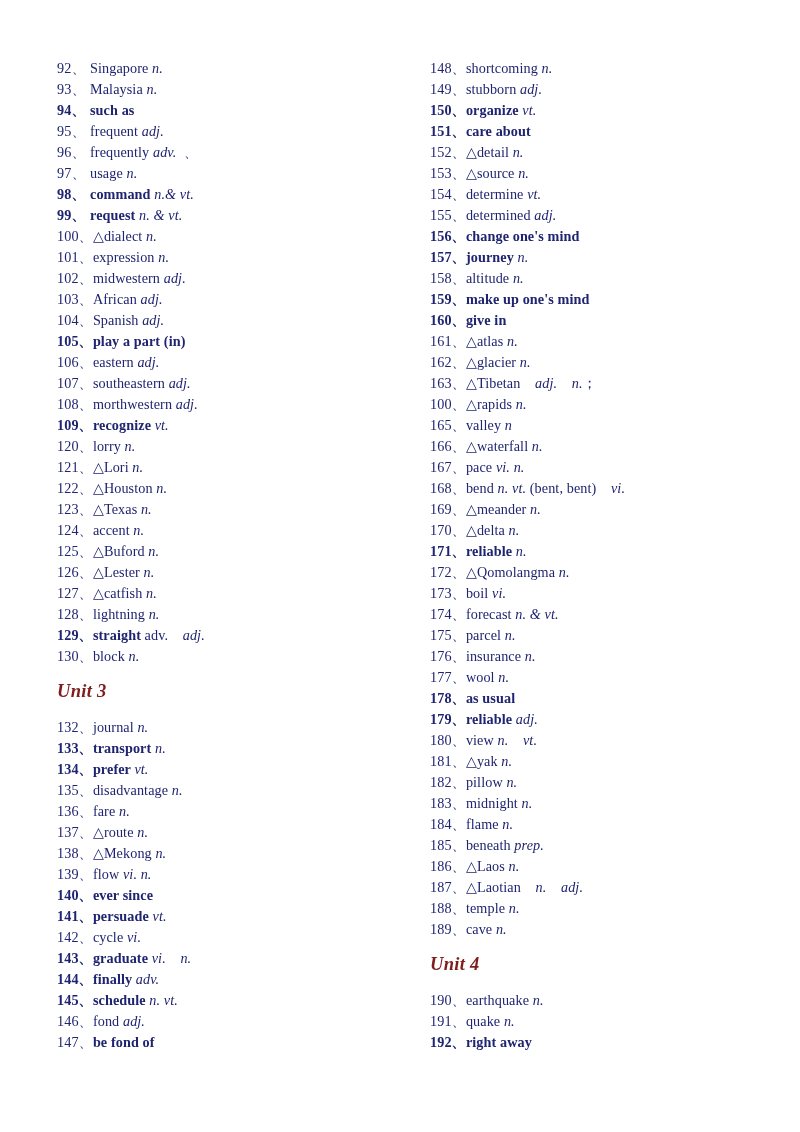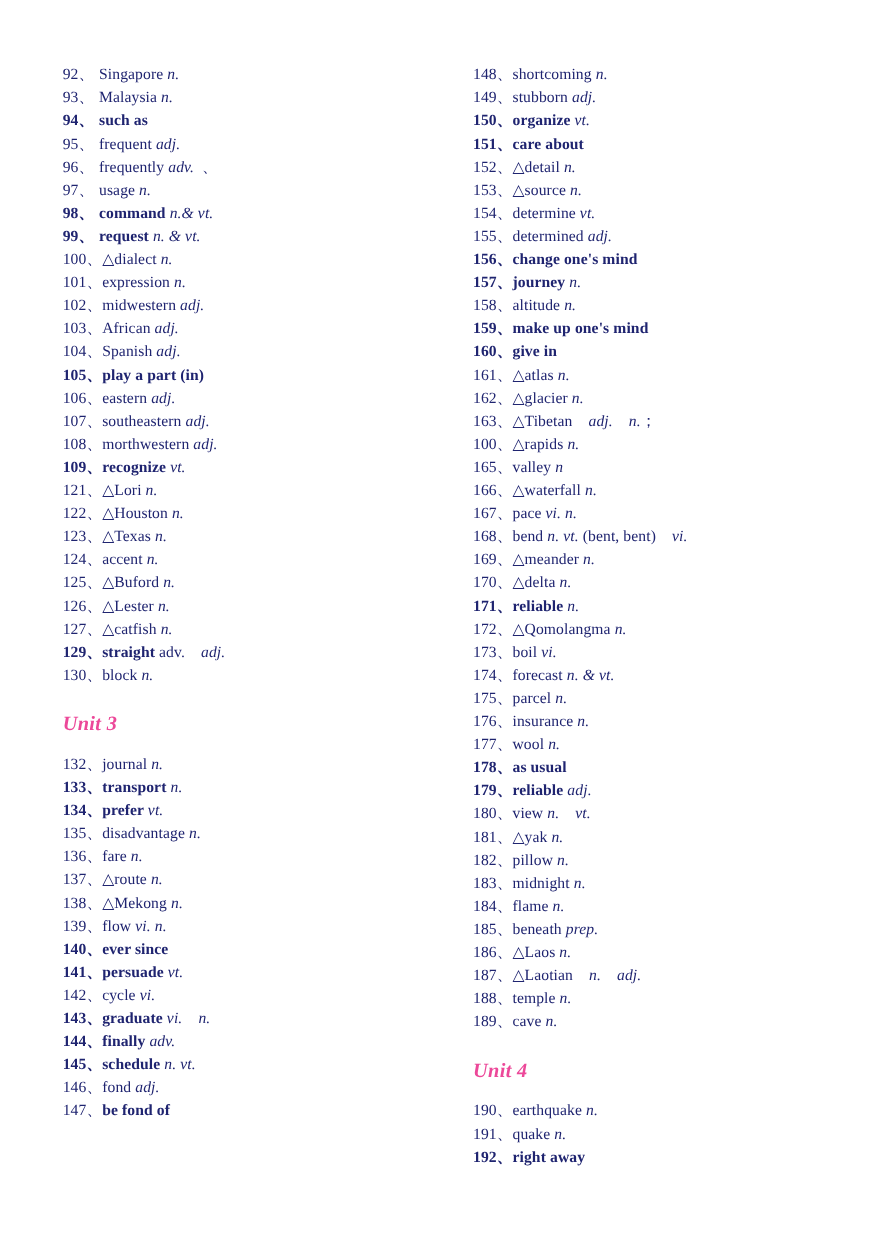--- a/index.html
+++ b/index.html
@@ -60,26 +60,26 @@
   }
   .entry .pos-roman {
     font-style: normal;
     font-weight: normal;
   }
   .entry.phrase-only {
     padding-left: 43px;
     font-weight: bold;
   }
   .unit-head {
-    color: #ec4899;
+    color: #7f1d1d;
     font-weight: bold;
     font-style: italic;
     font-size: 18.5px;
     line-height: 21px;
-    margin-top: 24px;
+    margin-top: 14px;
     margin-bottom: 15px;
     letter-spacing: 0.3px;
   }
 </style>
 </head>
 <body>
 
 <div class="page">
   <div class="columns">
     <div class="col col-left">
@@ -95,27 +95,29 @@
           <div class="entry"><span class="num">100、</span><span class="word">△dialect </span><span class="pos">n.</span></div>
           <div class="entry"><span class="num">101、</span><span class="word">expression </span><span class="pos">n.</span></div>
           <div class="entry"><span class="num">102、</span><span class="word">midwestern </span><span class="pos">adj.</span></div>
           <div class="entry"><span class="num">103、</span><span class="word">African </span><span class="pos">adj.</span></div>
           <div class="entry"><span class="num">104、</span><span class="word">Spanish </span><span class="pos">adj.</span></div>
           <div class="entry bold"><span class="num">105、</span><span class="word">play a part (in)</span></div>
           <div class="entry"><span class="num">106、</span><span class="word">eastern </span><span class="pos">adj.</span></div>
           <div class="entry"><span class="num">107、</span><span class="word">southeastern </span><span class="pos">adj.</span></div>
           <div class="entry"><span class="num">108、</span><span class="word">morthwestern </span><span class="pos">adj.</span></div>
           <div class="entry bold"><span class="num">109、</span><span class="word">recognize </span><span class="pos">vt.</span></div>
+          <div class="entry"><span class="num">120、</span><span class="word">lorry </span><span class="pos">n.</span></div>
           <div class="entry"><span class="num">121、</span><span class="word">△Lori </span><span class="pos">n.</span></div>
           <div class="entry"><span class="num">122、</span><span class="word">△Houston </span><span class="pos">n.</span></div>
           <div class="entry"><span class="num">123、</span><span class="word">△Texas </span><span class="pos">n.</span></div>
           <div class="entry"><span class="num">124、</span><span class="word">accent </span><span class="pos">n.</span></div>
           <div class="entry"><span class="num">125、</span><span class="word">△Buford </span><span class="pos">n.</span></div>
           <div class="entry"><span class="num">126、</span><span class="word">△Lester </span><span class="pos">n.</span></div>
           <div class="entry"><span class="num">127、</span><span class="word">△catfish </span><span class="pos">n.</span></div>
+          <div class="entry"><span class="num">128、</span><span class="word">lightning </span><span class="pos">n.</span></div>
           <div class="entry bold"><span class="num">129、</span><span class="word">straight </span><span class="pos-roman">adv.    </span><span class="pos">adj.</span></div>
           <div class="entry"><span class="num">130、</span><span class="word">block </span><span class="pos">n.</span></div>
         </div>
         <div class="unit-head">Unit 3</div>
         <div>
           <div class="entry"><span class="num">132、</span><span class="word">journal </span><span class="pos">n.</span></div>
           <div class="entry bold"><span class="num">133、</span><span class="word">transport </span><span class="pos">n.</span></div>
           <div class="entry bold"><span class="num">134、</span><span class="word">prefer </span><span class="pos">vt.</span></div>
           <div class="entry"><span class="num">135、</span><span class="word">disadvantage </span><span class="pos">n.</span></div>
           <div class="entry"><span class="num">136、</span><span class="word">fare </span><span class="pos">n.</span></div>

